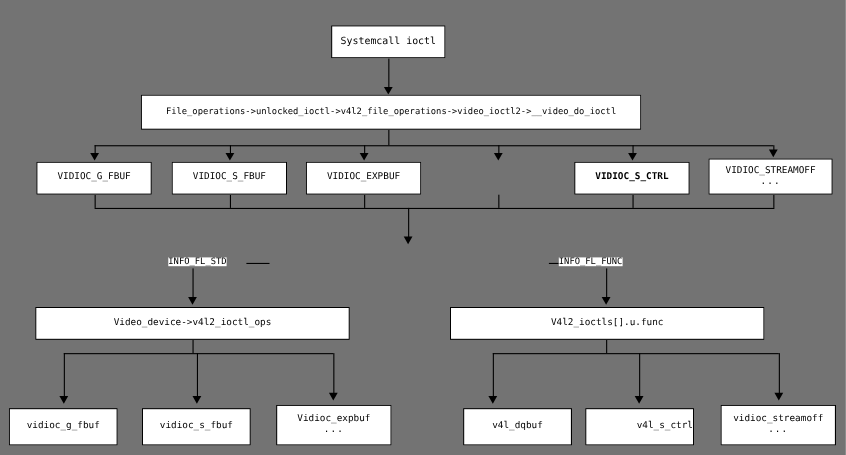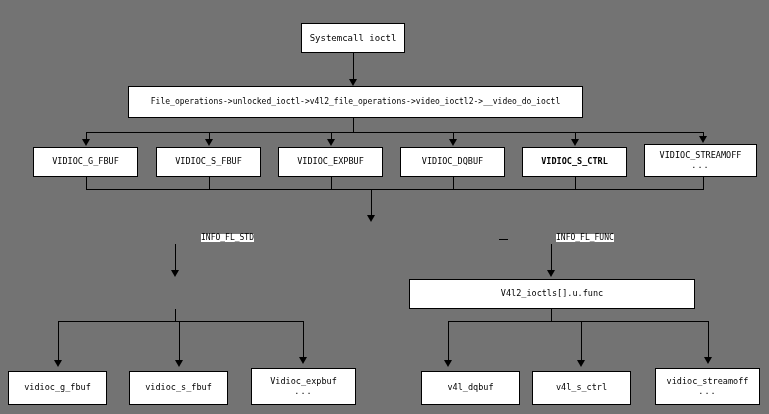--- a/index.html
+++ b/index.html
@@ -31,21 +31,20 @@
   }
   .node .l1 { display: block; }
   .node .l2 { display: block; letter-spacing: 1px; }
   .lbl {
     position: absolute;
     color: #000000;
     white-space: nowrap;
     z-index: 4;
     background: #ffffff;
     line-height: 1;
-    margin-left: 48px;
   }
   .ln {
     position: absolute;
     background: #000000;
     z-index: 1;
   }
   .vln { width: 1px; }
   .hln { height: 1px; }
   .arrow {
     position: absolute;
@@ -75,34 +74,34 @@
   </div>
 
   <div class="node" style="left:156px; top:147px; width:105px; height:30px; font-size:8.5px;">
     <span class="l1">VIDIOC_S_FBUF</span>
   </div>
 
   <div class="node" style="left:278px; top:147px; width:105px; height:30px; font-size:8.5px;">
     <span class="l1">VIDIOC_EXPBUF</span>
   </div>
 
-  <div class="node" style="left:400px; top:147px; width:105px; height:30px; font-size:8.5px;">
-    <span class="l1">VIDIOC_DQBUF</span>
-  </div>
 
   <div class="node" style="left:522px; top:147px; width:105px; height:30px; font-size:8.5px;font-weight:bold;">
     <span class="l1">VIDIOC_S_CTRL</span>
   </div>
 
   <div class="node" style="left:644px; top:144px; width:113px; height:33px; font-size:8.5px;">
     <span class="l1">VIDIOC_STREAMOFF</span>
     <span class="l2">...</span>
   </div>
 
 
+  <div class="node" style="left:32px; top:279px; width:286px; height:30px; font-size:8.5px;">
+    <span class="l1">Video_device-&gt;v4l2_ioctl_ops</span>
+  </div>
 
   <div class="node" style="left:409px; top:279px; width:286px; height:30px; font-size:8.5px;">
     <span class="l1">V4l2_ioctls[].u.func</span>
   </div>
 
   <div class="node" style="left:8px; top:371px; width:99px; height:34px; font-size:8.5px;">
     <span class="l1">vidioc_g_fbuf</span>
   </div>
 
   <div class="node" style="left:129px; top:371px; width:99px; height:34px; font-size:8.5px;">
@@ -111,21 +110,21 @@
 
   <div class="node" style="left:251px; top:368px; width:105px; height:37px; font-size:8.5px;">
     <span class="l1">Vidioc_expbuf</span>
     <span class="l2">...</span>
   </div>
 
   <div class="node" style="left:399px; top:371px; width:99px; height:34px; font-size:8.5px;margin-left:22px;">
     <span class="l1">v4l_dqbuf</span>
   </div>
 
-  <div class="node" style="left:532px; top:371px; width:99px; height:34px; font-size:8.5px;">
+  <div class="node" style="left:532px; top:371px; width:99px; height:34px; font-size:8.5px;align-items:flex-end;">
     <span class="l1">v4l_s_ctrl</span>
   </div>
 
   <div class="node" style="left:655px; top:368px; width:105px; height:37px; font-size:8.5px;">
     <span class="l1">vidioc_streamoff</span>
     <span class="l2">...</span>
   </div>
 
   <div class="lbl" style="left:153px; top:234px; font-size:8px;">INFO_FL_STD</div>
   <div class="lbl" style="left:508px; top:234px; font-size:8px;">INFO_FL_FUNC</div>

